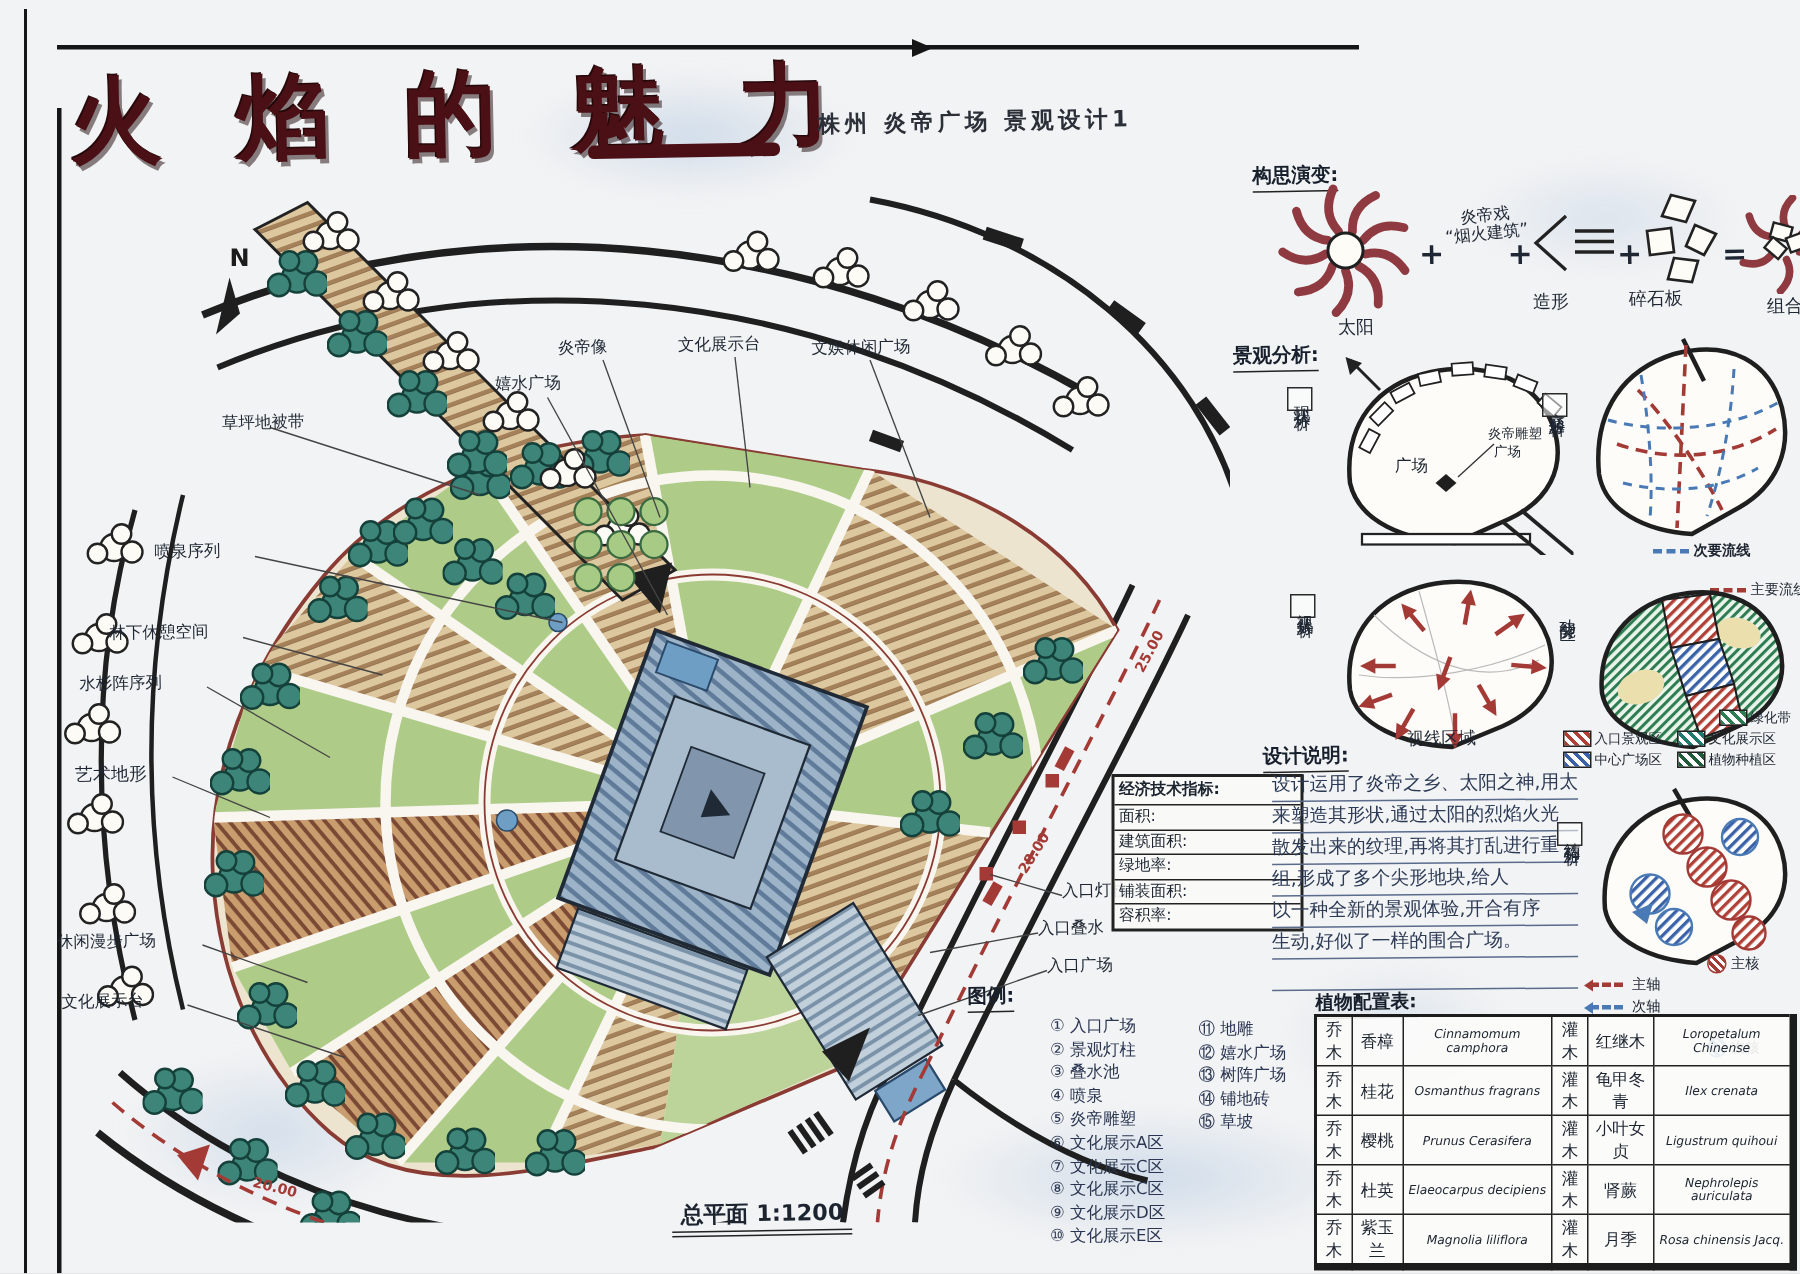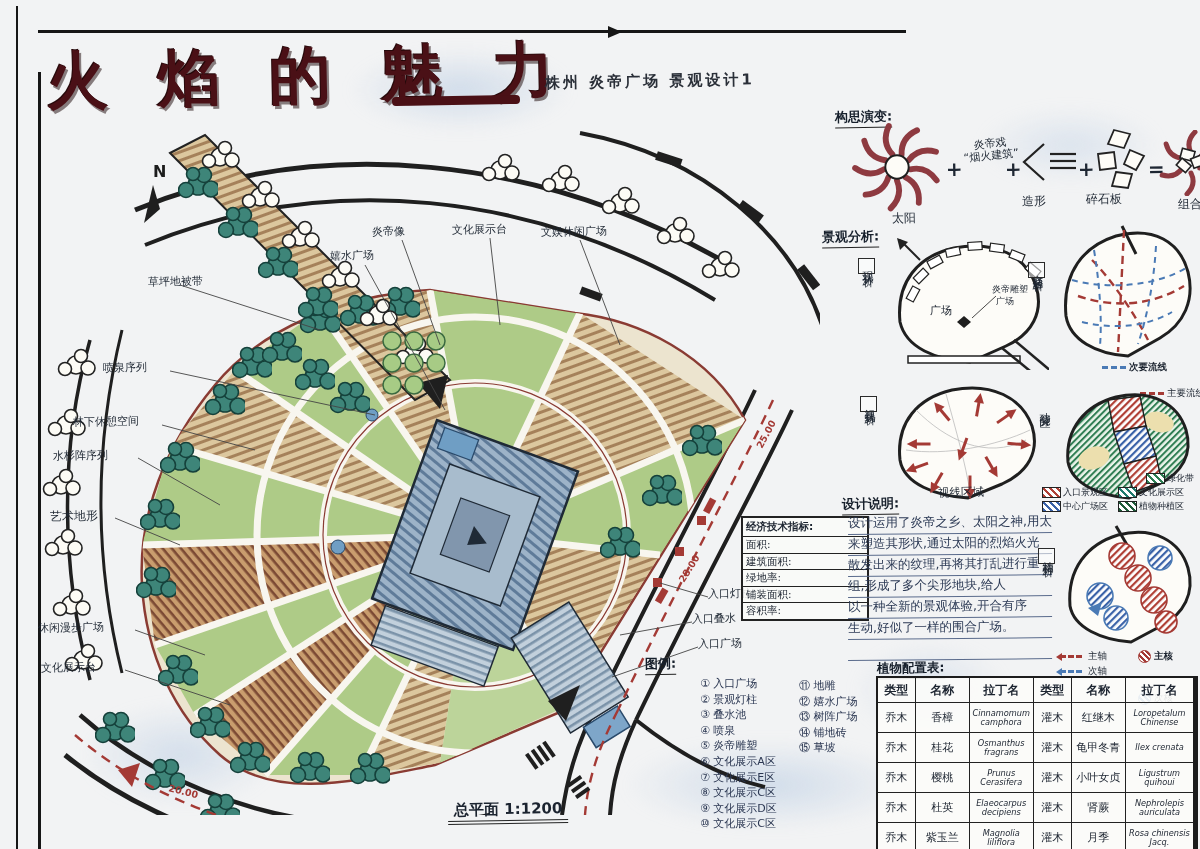--- a/index.html
+++ b/index.html
@@ -571,59 +571,51 @@
     <circle cx="102" cy="34" r="12" fill="url(#patBlue)" stroke="#4a7ab5"></circle>
   </g>
   <polygon points="30,84 44,78 40,92" fill="#4a7ab5"></polygon>
 </svg>
 <div class="minileg" style="left:1060px;top:650px;">
   <span class="sw-arrowdash" style="--c: #a43a35; color: rgb(164, 58, 53);"></span><span>主轴</span>
 </div>
 <div class="minileg" style="left:1060px;top:665px;">
   <span class="sw-arrowdash" style="--c: #4a7ab5; color: rgb(74, 122, 181);"></span><span>次轴</span>
 </div>
-<div class="minileg" style="left:1138px;top:650px;font-weight:bold;">
+<div class="minileg" style="left:1138px;top:636px;">
   <span class="sw-circ" style="--c: #a43a35; color: rgb(164, 58, 53);"></span><span>主核</span>
 </div>
 <div class="minileg" style="left:1138px;top:692px;">
   <span class="sw-circ" style="--c: #4a7ab5; color: rgb(74, 122, 181);"></span><span>次核</span>
 </div>
 
 <div class="hd" style="left:645px;top:655px;">图例:</div>
 <div class="abs" style="left:688px;top:676px;">
   <span class="legend-item">① 入口广场</span>
   <span class="legend-item">② 景观灯柱</span>
   <span class="legend-item">③ 叠水池</span>
   <span class="legend-item">④ 喷泉</span>
   <span class="legend-item">⑤ 炎帝雕塑</span>
   <span class="legend-item">⑥ 文化展示A区</span>
-  <span class="legend-item">⑦ 文化展示E区</span>
+  <span class="legend-item">⑦ 文化展示C区</span>
   <span class="legend-item">⑧ 文化展示C区</span>
   <span class="legend-item">⑨ 文化展示D区</span>
-  <span class="legend-item">⑩ 文化展示C区</span>
+  <span class="legend-item">⑩ 文化展示E区</span>
 </div>
 <div class="abs" style="left:787px;top:678px;">
   <span class="legend-item">⑪ 地雕</span>
   <span class="legend-item">⑫ 嬉水广场</span>
   <span class="legend-item">⑬ 树阵广场</span>
   <span class="legend-item">⑭ 铺地砖</span>
   <span class="legend-item">⑮ 草坡</span>
 </div>
 
 <div class="hd" style="left:877px;top:660px;font-size:12.5px;">植物配置表:</div>
 <table class="plants">
   <tbody>
-        <tr>
-    <th style="width:12%">类型</th>
-    <th style="width:17%">名称</th>
-    <th style="width:20%">拉丁名</th>
-    <th style="width:12%">类型</th>
-    <th style="width:17%">名称</th>
-    <th style="width:22%">拉丁名</th>
-  </tr>
   <tr>
     <td>乔木</td>
     <td>香樟</td>
     <td class="lat">Cinnamomum camphora</td>
     <td>灌木</td>
     <td>红继木</td>
     <td class="lat">Loropetalum Chinense</td>
   </tr>
   <tr>
     <td>乔木</td>

